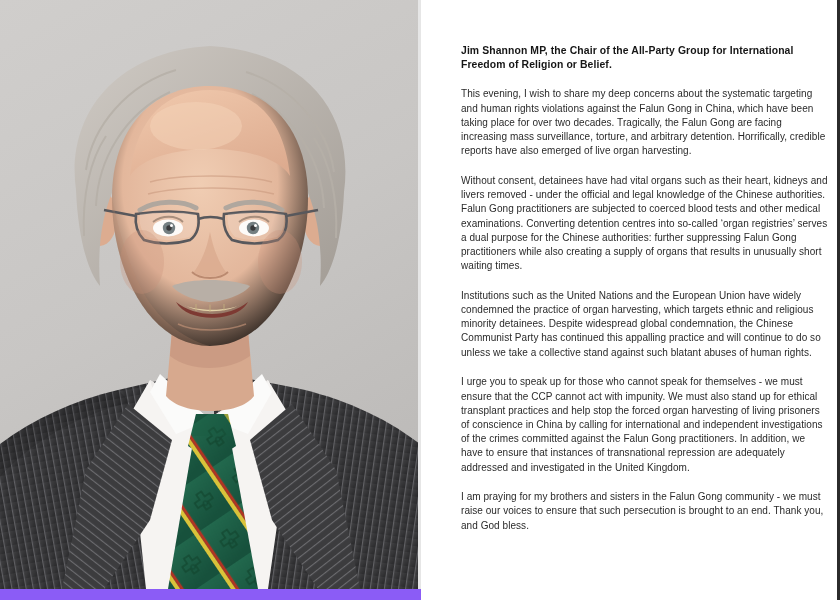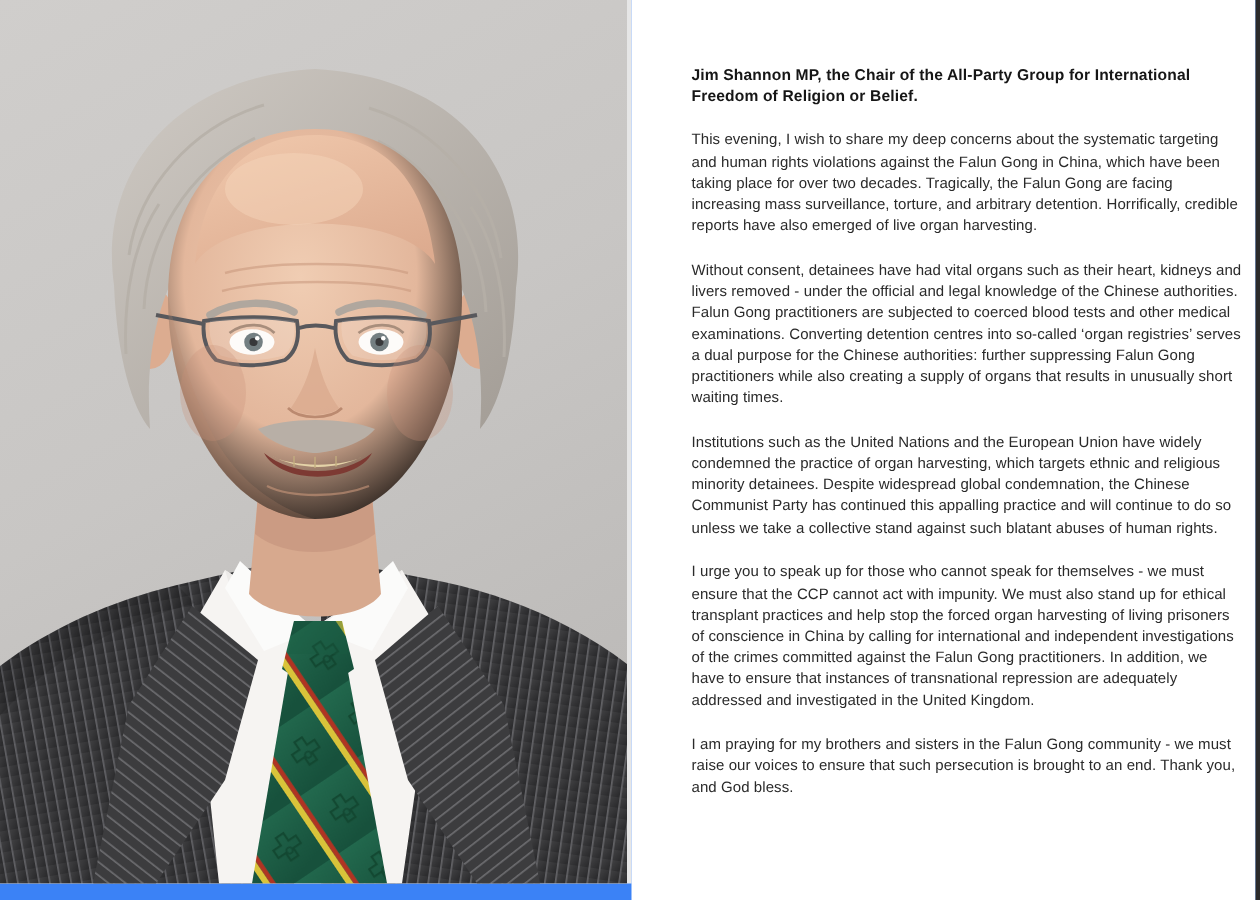--- a/index.html
+++ b/index.html
@@ -10,21 +10,21 @@
   body {
     width: 840px;
     height: 600px;
     overflow: hidden;
     font-family: "Liberation Sans", sans-serif;
   }
   #page {
     position: relative;
     width: 840px;
     height: 600px;
-    background: #3b82f6;
+    background: #8b5cf6;
     box-sizing: border-box;
   }
   
   #right-edge-rule {
     position: absolute;
     top: 0;
     right: 0;
     width: 3px;
     height: 600px;
     background: #2b2b2b;

